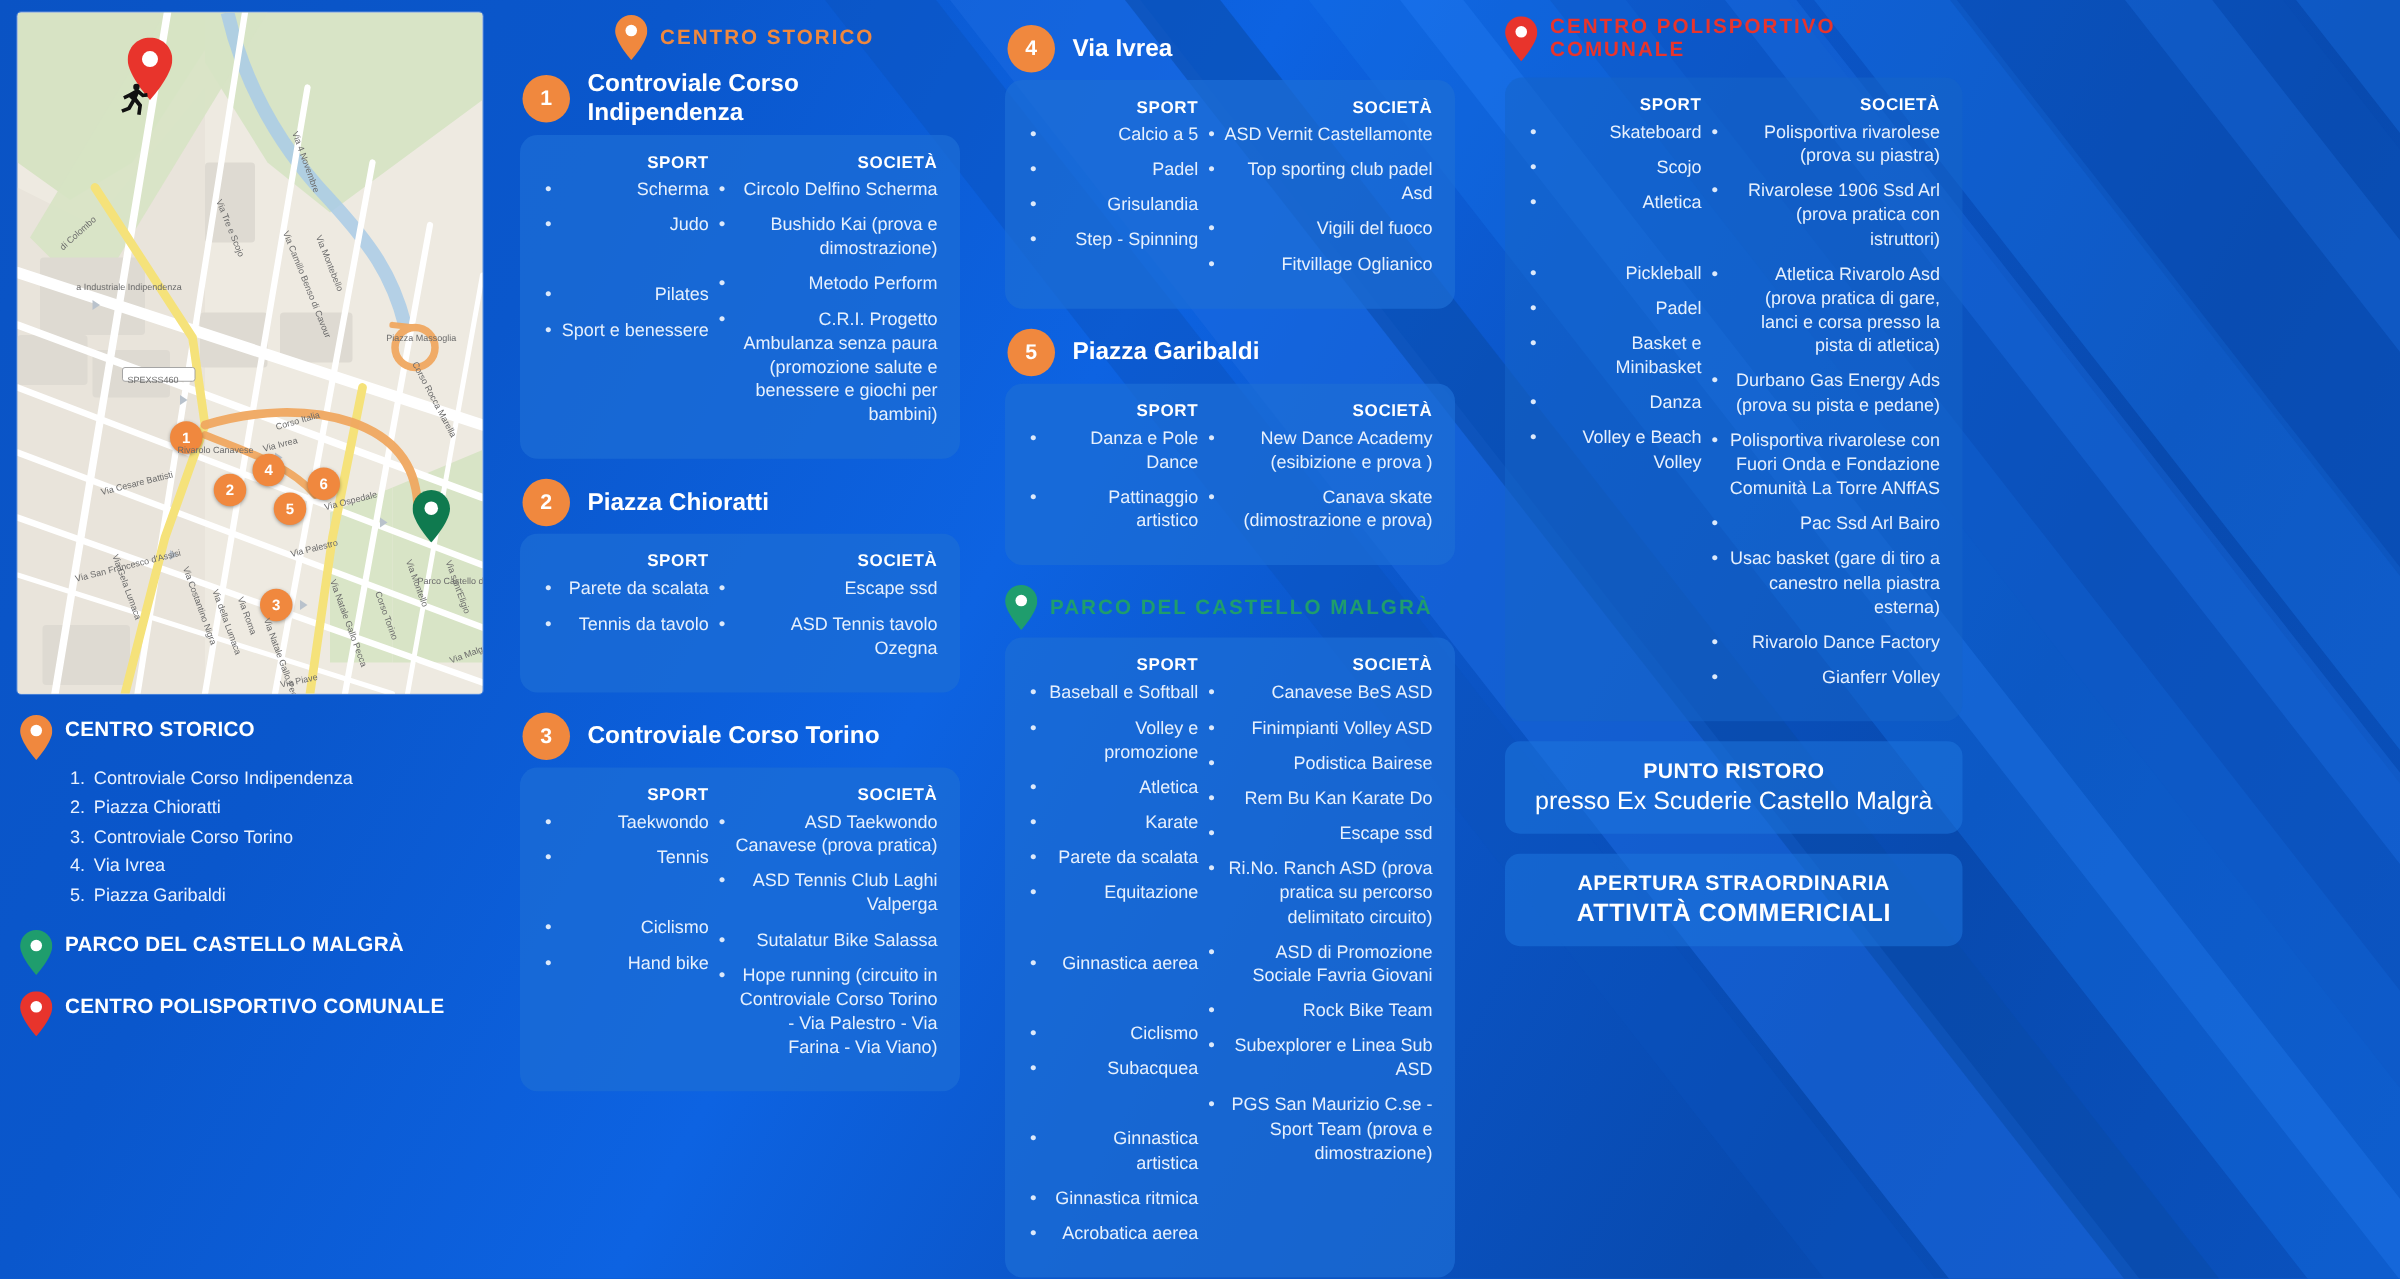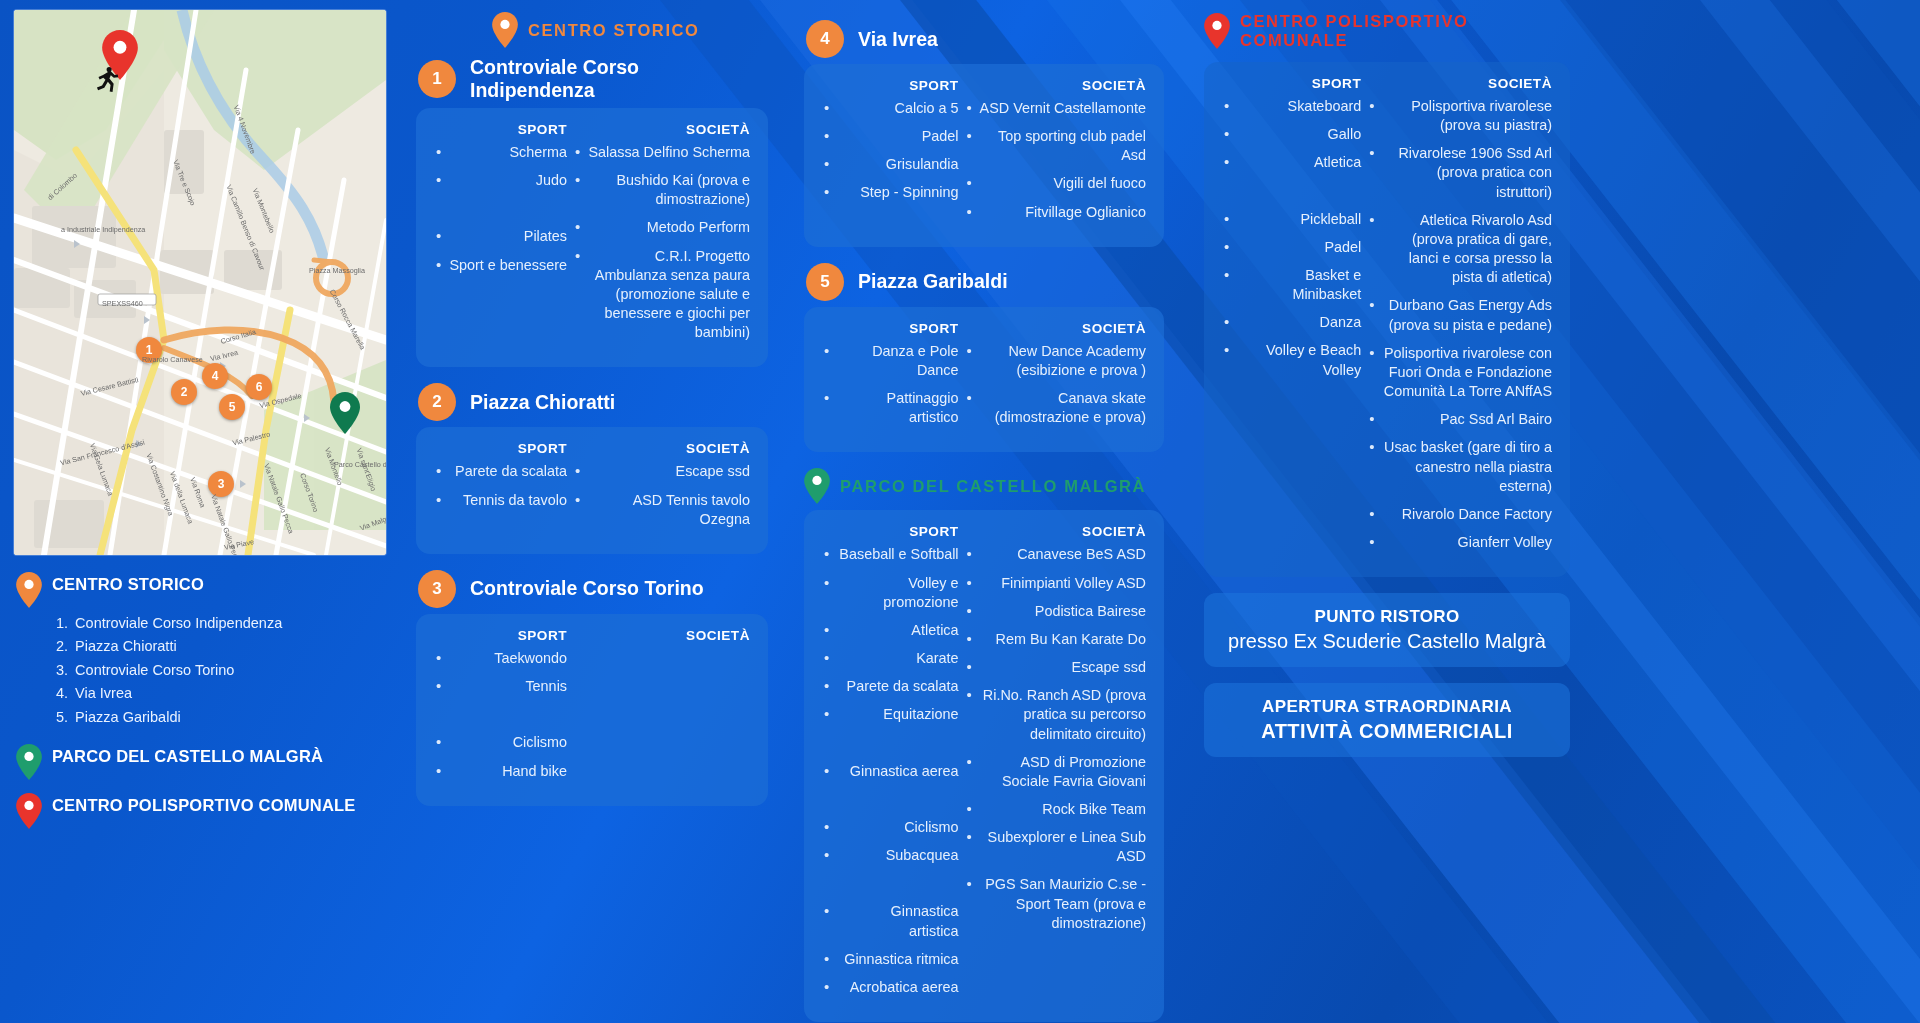--- a/index.html
+++ b/index.html
@@ -296,21 +296,21 @@
               <ul class="lst">
                 <li>Scherma</li>
                 <li>Judo</li>
                 <li class="blank">&nbsp;</li>
                 <li>Pilates</li>
                 <li>Sport e benessere</li>
               </ul>
             </div>
         <div class="cw-b">
               <ul class="lst">
-                <li>Salassa Delfino Scherma</li>
+                <li>Circolo Delfino Scherma</li>
                 <li>Bushido Kai (prova e dimostrazione)</li>
                 <li>Metodo Perform</li>
                 <li>C.R.I. Progetto Ambulanza senza paura (promozione salute e benessere e giochi per bambini)</li>
               </ul>
             </div>
       </div>
     </div>
         <div class="itemhead">
       <div class="circ">2</div>
       <div class="itemname">Piazza Chioratti</div>
@@ -345,20 +345,28 @@
         <div class="cw-b">SOCIETÀ</div>
       </div>
       <div class="tbody">
         <div class="cw-a">
               <ul class="lst">
                 <li>Taekwondo</li>
                 <li>Tennis</li>
                 <li class="blank">&nbsp;</li>
                 <li>Ciclismo</li>
                 <li>Hand bike</li>
+              </ul>
+            </div>
+        <div class="cw-b">
+              <ul class="lst">
+                <li>ASD Taekwondo Canavese (prova pratica)</li>
+                <li>ASD Tennis Club Laghi Valperga</li>
+                <li>Sutalatur Bike Salassa</li>
+                <li>Hope running (circuito in Controviale Corso Torino - Via Palestro - Via Farina - Via Viano)</li>
               </ul>
             </div>
       </div>
     </div>
       </div>
   </div>
 
   <div class="col" style="left:804px; top:12px; width:360px;">
     <div id="col2-items">
         <div class="itemhead">
@@ -478,21 +486,21 @@
 
     <div class="card alt" style="margin-top:12px;">
       <div class="thead">
         <div class="cw-a">SPORT</div>
         <div class="cw-b">SOCIETÀ</div>
       </div>
       <div class="tbody">
         <div class="cw-a">
             <ul class="lst" id="poli-sport">
               <li>Skateboard</li>
-              <li>Gallo</li>
+              <li>Scojo</li>
               <li>Atletica</li>
               <li class="blank">&nbsp;</li>
               <li>Pickleball</li>
               <li>Padel</li>
               <li>Basket e Minibasket</li>
               <li>Danza</li>
               <li>Volley e Beach Volley</li>
             </ul>
           </div>
         <div class="cw-b">

